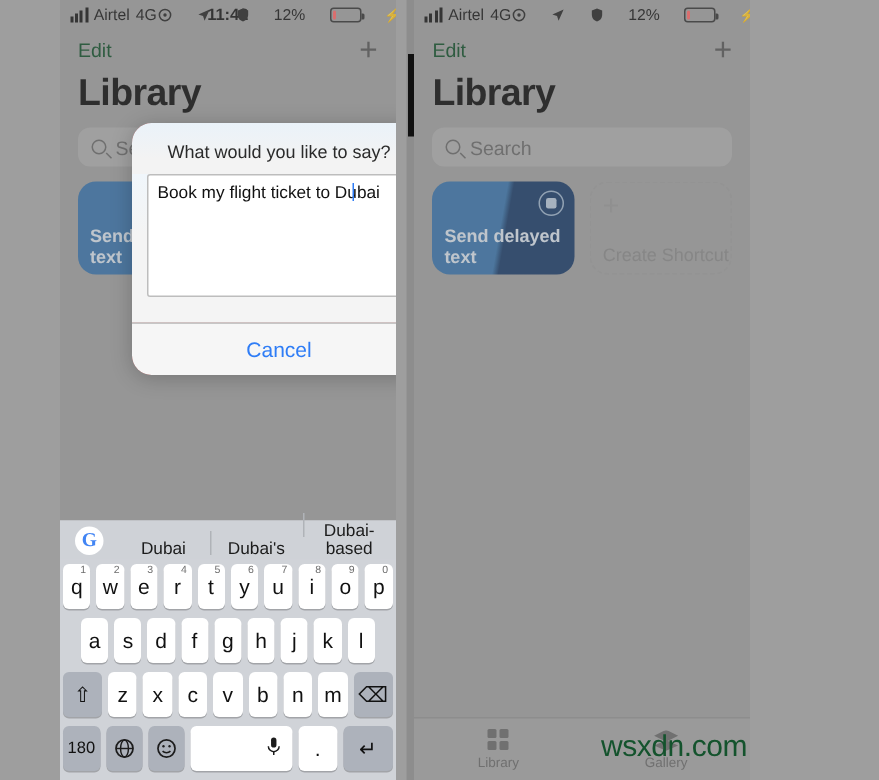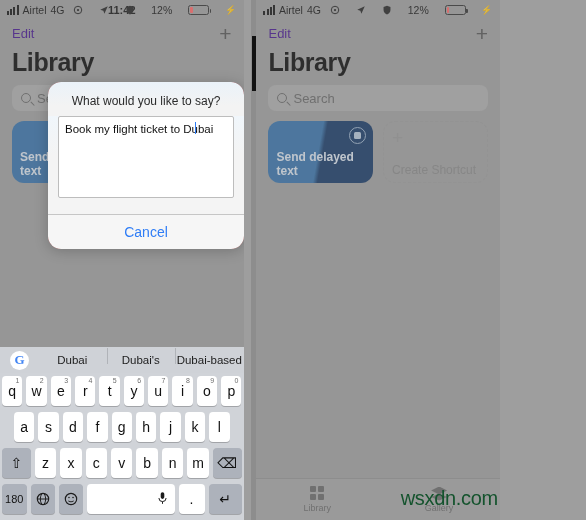--- a/index.html
+++ b/index.html
@@ -2,21 +2,21 @@
 <html><head>
 <meta charset="utf-8">
 <style>
   * { box-sizing: border-box; margin: 0; padding: 0; }
   html, body {
     width: 586px; height: 520px;
     font-family: "Liberation Sans", sans-serif;
     background: #9e9e9e;
     overflow: hidden;
   }
-  .screens { position: relative; width: 500px; height: 520px; display: flex; }
+  .screens { position: relative; width: 500px; height: 520px; display: flex; padding-left: 40px; }
   .phone { position: relative; width: 286px; height: 520px; overflow: hidden; background: #a2a2a2; }
   .phone.left { margin-right: 7px; }
   .gap { width: 7px; height: 520px; background: #8d8d8d; position: relative; }
   .gap::after{ content:""; position:absolute; left:1px; top:36px; width:4px; height:55px; background:#111; }
 
   
   .statusbar {
     height: 20px; display: flex; align-items: center;
     padding: 0 7px; font-size: 10.5px; color: #1d1d1d; font-weight: 700;
     position: relative; z-index: 5;
@@ -32,21 +32,21 @@
   .sb-right { margin-left: auto; display:flex; align-items:center; gap:16px; position:relative; z-index:2; }
   .ic { width: 10px; height: 10px; display:inline-block; }
   .pct { font-size: 10.5px; font-weight:400; }
   .batt { width: 21px; height: 10px; border: 1px solid #3a3a3a; border-radius: 2.5px; position: relative; }
   .batt::after { content:""; position:absolute; right:-3px; top:3px; width:1.5px; height:4px; background:#3a3a3a; border-radius:0 1px 1px 0; }
   .batt i { position:absolute; left:1px; top:1px; bottom:1px; width:12%; background:#ff6b6b; border-radius:1px; }
   .bolt { font-size: 9px; }
 
   
   .navrow { display:flex; align-items:center; justify-content:space-between; padding: 4px 12px 0; height: 22px; }
-  .edit { font-size: 13px; color: #4c1d95; }
+  .edit { font-size: 13px; color: #14532d; }
   .plus { font-size: 21px; color: #5a5a5a; line-height: 1; font-weight: 300; }
   .bigtitle { font-size: 25px; font-weight: 700; color: #131313; padding: 6px 12px 8px; letter-spacing: -0.4px; }
 
   
   .search {
     margin: 0 12px; height: 26px; border-radius: 8px; background: #b0b0b0;
     display:flex; align-items:center; gap:6px; padding: 0 9px;
     font-size: 13px; color:#6d6d6d;
   }
   .mag { width:10px; height:10px; border:1.4px solid #6d6d6d; border-radius:50%; position:relative; flex:none; }

